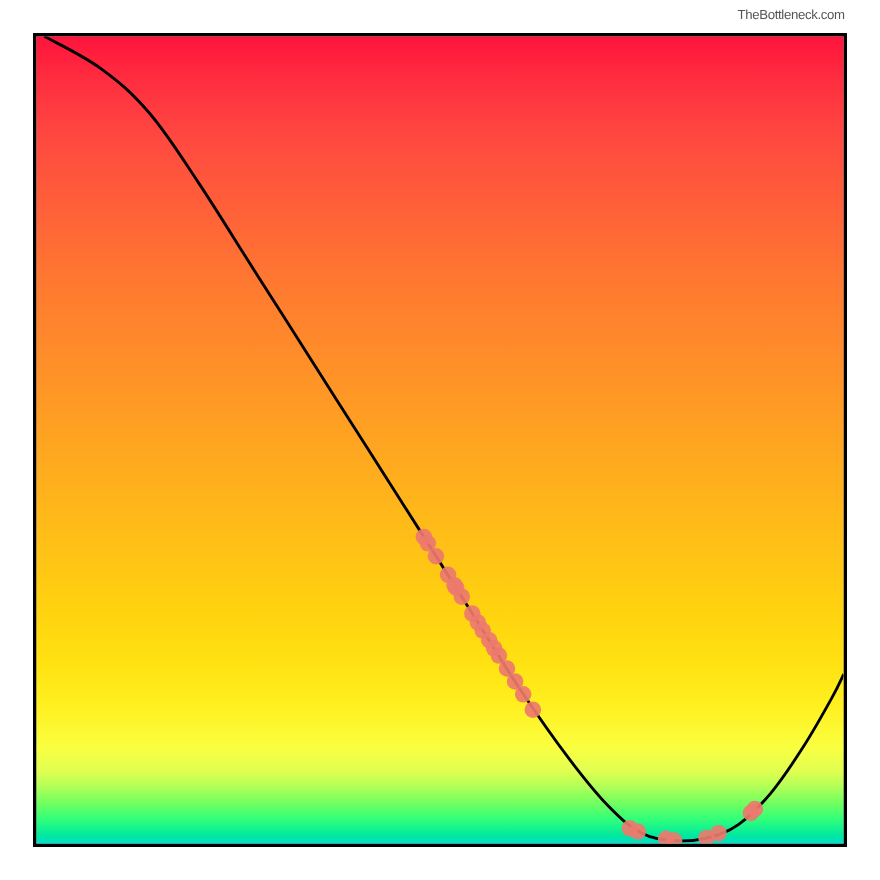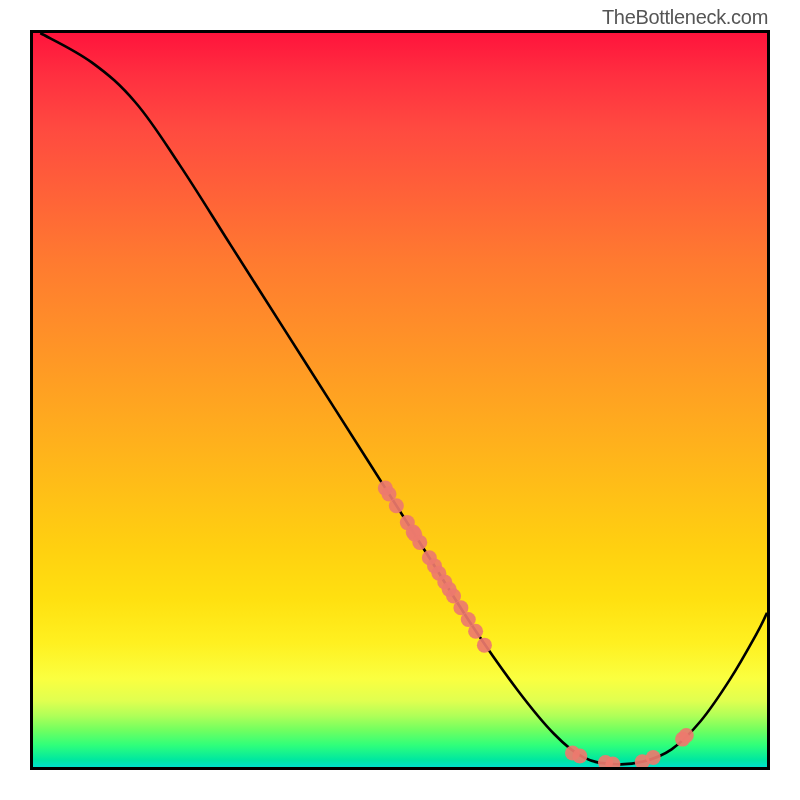--- a/index.html
+++ b/index.html
@@ -42,21 +42,21 @@
       #30ff7a 97%,
       #00e8a0 99%,
       #00e0cc 100%
     );
     overflow: hidden;
   }
   .watermark {
     position: absolute;
     top: 6px;
     right: 32px;
-    font-size: 20px;
+    font-size: 12px;
     font-weight: 400;
     color: #555555;
     letter-spacing: -0.3px;
   }
   svg.curve {
     position: absolute;
     left: 0;
     top: 0;
     width: 100%;
     height: 100%;

